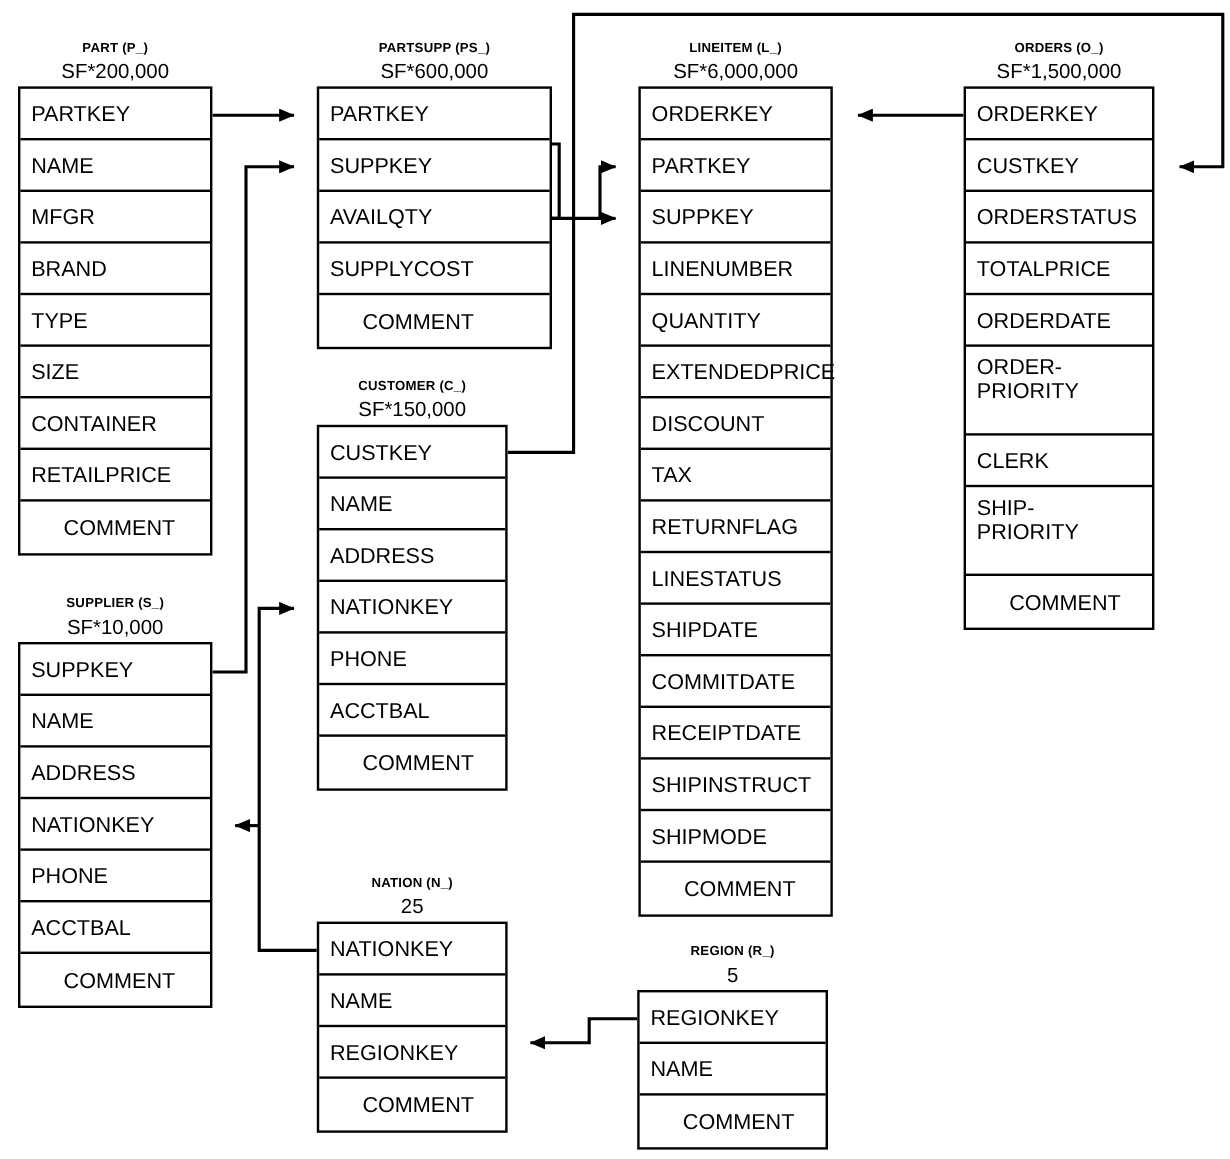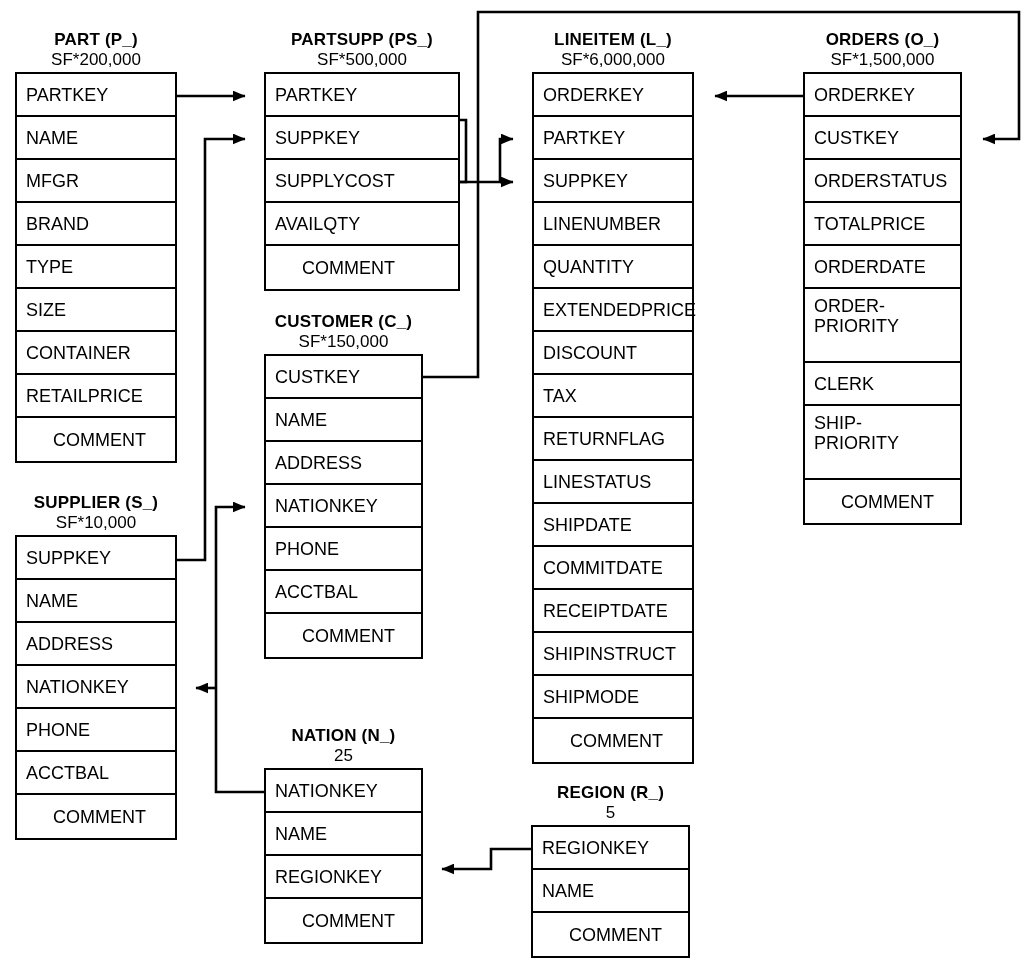--- a/index.html
+++ b/index.html
@@ -2,21 +2,21 @@
 <html><head>
 <meta charset="utf-8">
 <style>
   html,body{margin:0;padding:0;background:#fff;}
   body{width:1025px;height:966px;position:relative;overflow:hidden;
        font-family:"Liberation Sans","DejaVu Sans",sans-serif;color:#000;}
   #canvas{position:absolute;left:0;top:0;width:1025px;height:966px;}
   svg#wires{position:absolute;left:0;top:0;width:1025px;height:966px;overflow:visible;}
 
   .table-block{position:absolute;}
-  .tbl-title{text-align:center;font-weight:bold;font-size:17px;line-height:20px;
+  .tbl-title{text-align:center;font-weight:bold;font-size:11px;line-height:20px;
              letter-spacing:.2px;white-space:nowrap;}
   .tbl-card{text-align:center;font-size:17px;line-height:20px;white-space:nowrap;}
   .tbl-box{border:2.5px solid #000;box-sizing:border-box;margin-top:2px;background:#fff;}
   .fld{border-bottom:2.5px solid #000;box-sizing:border-box;display:flex;
        align-items:center;padding-left:9px;font-size:18px;line-height:20px;
        white-space:nowrap;overflow:visible;}
   .fld:last-child{border-bottom:none;padding-left:36px;}
   .fld.two-line{display:block;padding-top:7px;}
   .fld.two-line span{display:block;}
 </style>
@@ -64,26 +64,26 @@
         <div class="fld" style="height: 43px;">BRAND</div>
         <div class="fld" style="height: 43px;">TYPE</div>
         <div class="fld" style="height: 43px;">SIZE</div>
         <div class="fld" style="height: 43px;">CONTAINER</div>
         <div class="fld" style="height: 43px;">RETAILPRICE</div>
         <div class="fld" style="height: 43px;">COMMENT</div>
       </div>
     </div>
     <div class="table-block" style="left: 264px; top: 30px; width: 196px;">
       <div class="tbl-title">PARTSUPP (PS_)</div>
-      <div class="tbl-card">SF*500,000</div>
+      <div class="tbl-card">SF*600,000</div>
       <div class="tbl-box">
         <div class="fld" style="height: 43px;">PARTKEY</div>
         <div class="fld" style="height: 43px;">SUPPKEY</div>
+        <div class="fld" style="height: 43px;">AVAILQTY</div>
         <div class="fld" style="height: 43px;">SUPPLYCOST</div>
-        <div class="fld" style="height: 43px;">AVAILQTY</div>
         <div class="fld" style="height: 43px;">COMMENT</div>
       </div>
     </div>
     <div class="table-block" style="left: 532px; top: 30px; width: 162px;">
       <div class="tbl-title">LINEITEM (L_)</div>
       <div class="tbl-card">SF*6,000,000</div>
       <div class="tbl-box">
         <div class="fld" style="height: 43px;">ORDERKEY</div>
         <div class="fld" style="height: 43px;">PARTKEY</div>
         <div class="fld" style="height: 43px;">SUPPKEY</div>

